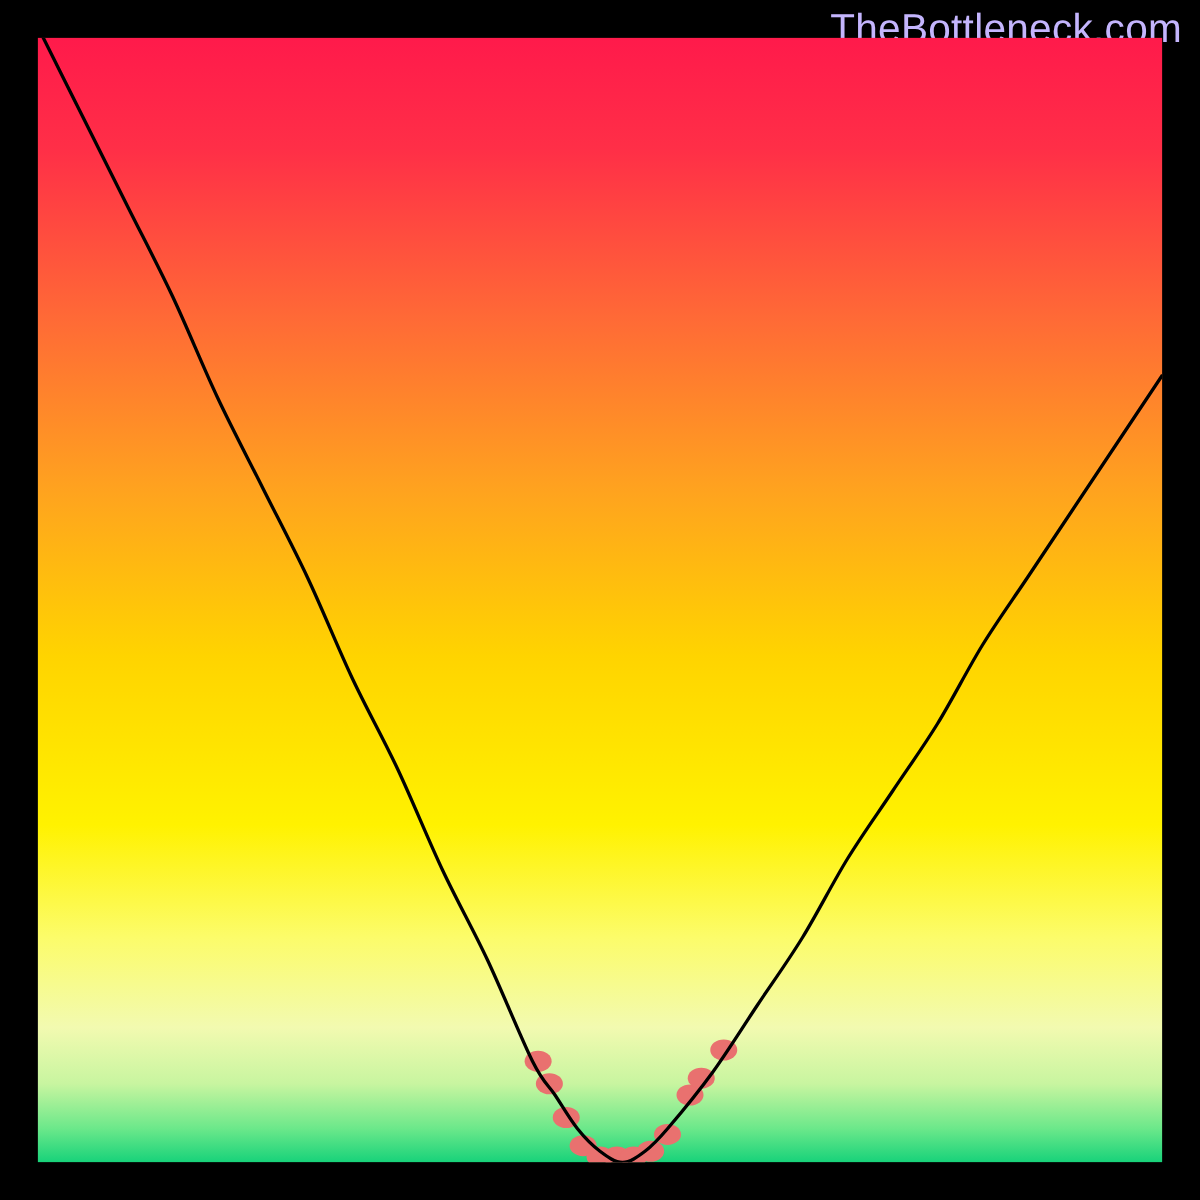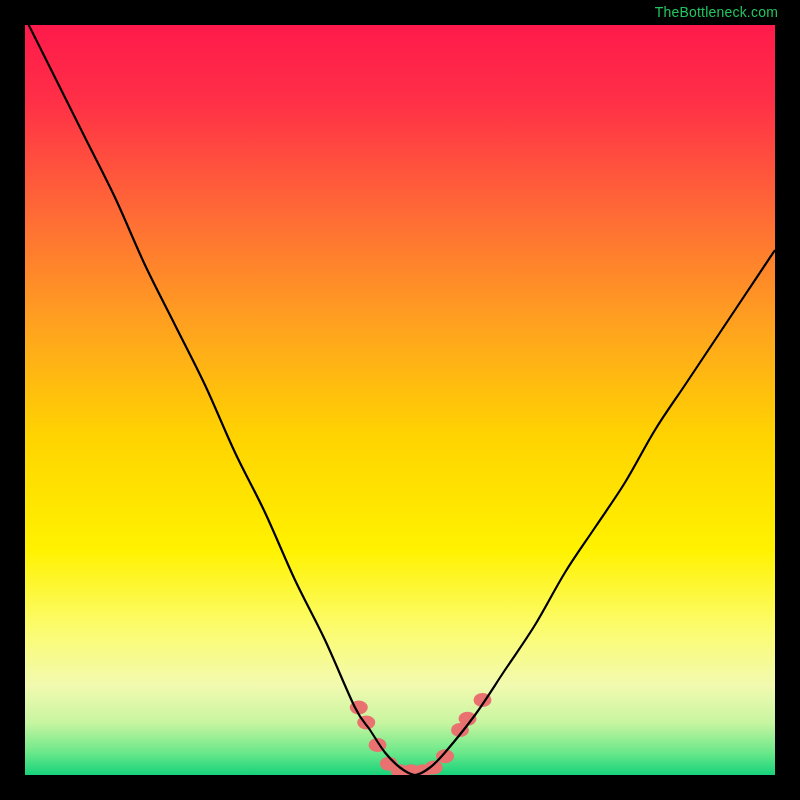--- a/index.html
+++ b/index.html
@@ -27,23 +27,23 @@
     height: 750px;
     overflow: hidden;
   }
   .gradient-bg {
     position: absolute;
     inset: 0;
   }
   .watermark {
     position: absolute;
     top: 4px;
-    right: 22px;
-    color: #22c55e;
-    font-size: 14px;
+    right: 12px;
+    color: #c4b5fd;
+    font-size: 27px;
     font-weight: 500;
     letter-spacing: 0.2px;
   }
   svg.curve {
     position: absolute;
     inset: 0;
     width: 750px;
     height: 750px;
     pointer-events: none;
   }

